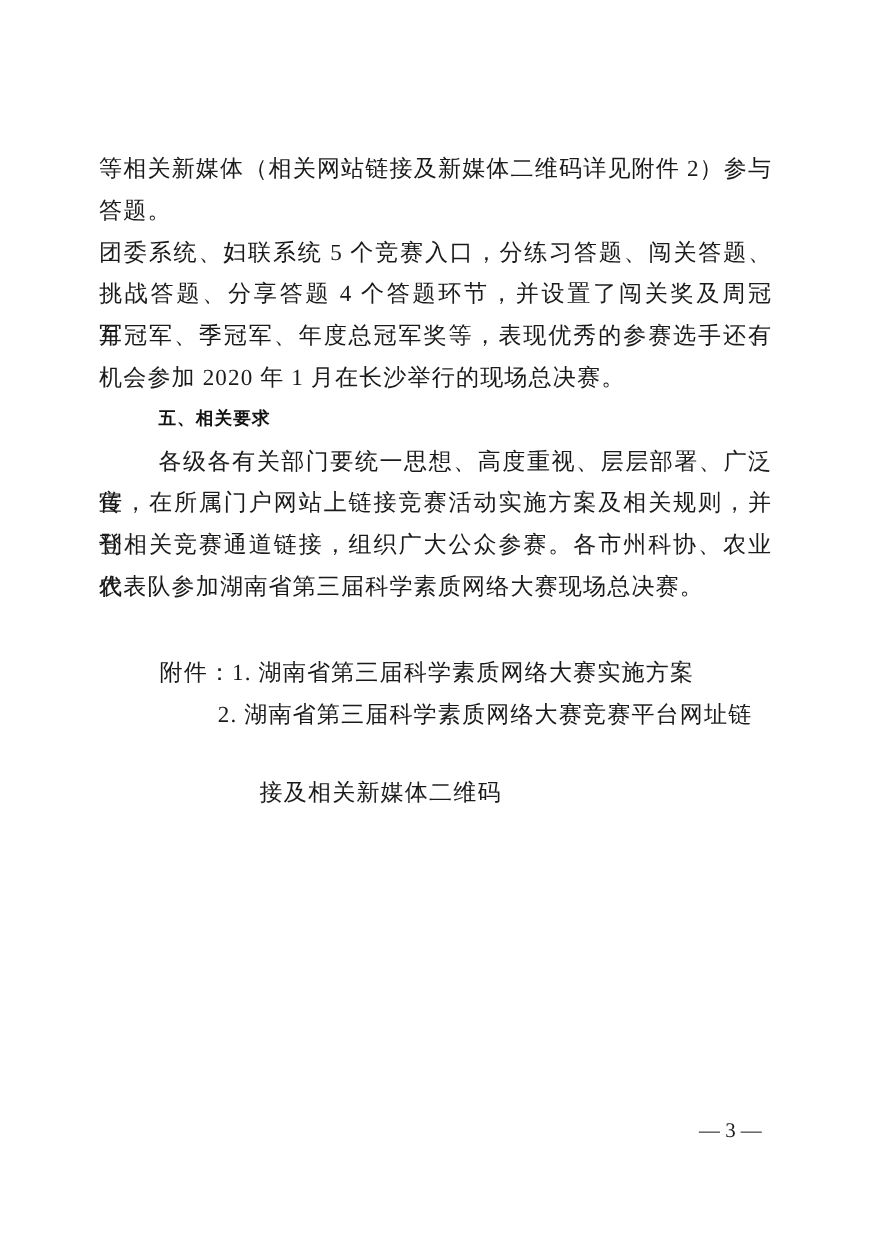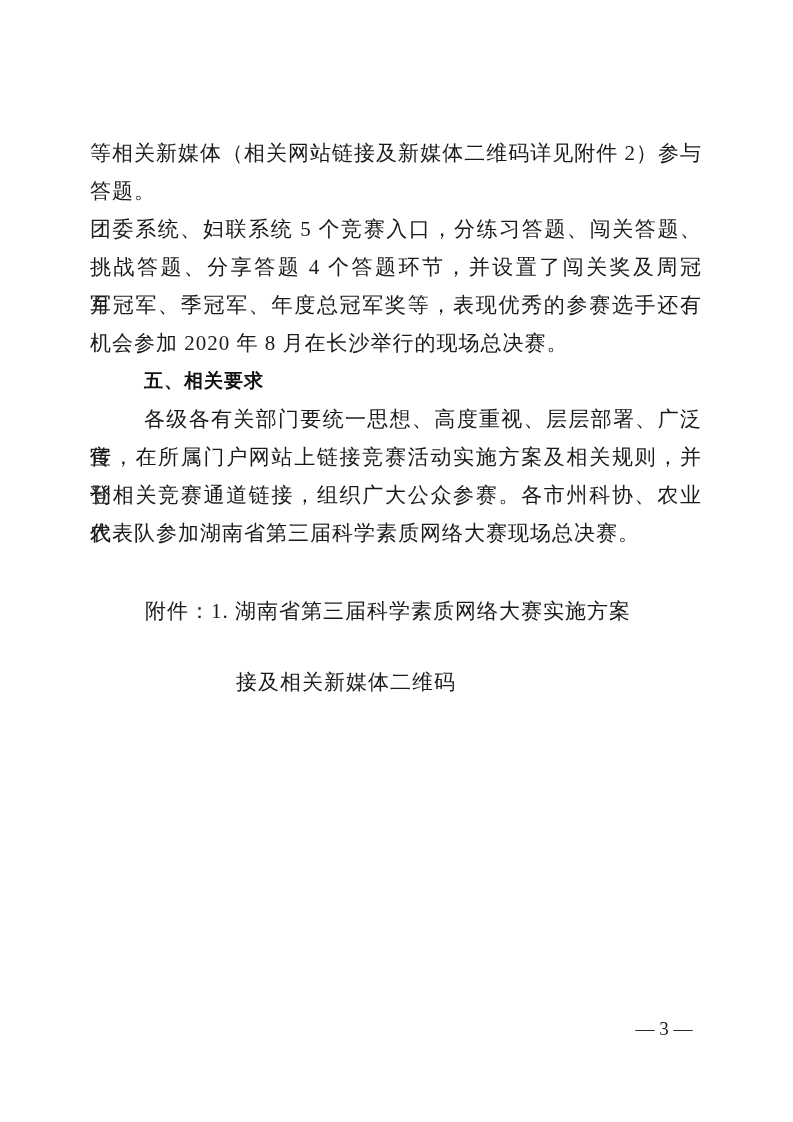--- a/index.html
+++ b/index.html
@@ -33,21 +33,21 @@
     white-space: normal;
     text-align: justify;
     text-align-last: justify;
   }
   .ind {
     text-indent: 54px;
   }
   .heading {
     font-family: "Liberation Sans", "DejaVu Sans", sans-serif;
     font-weight: bold;
-    font-size: 19px;
+    font-size: 16px;
     color: #111111;
   }
   .att-1 { padding-left: 55px; }
   .att-2 { padding-left: 108px; }
   .att-3 { padding-left: 146px; margin-top: 33px; }
   .spacer {
     height: 40px;
   }
   .page-number {
     position: absolute;
@@ -69,31 +69,32 @@
 <div class="page">
 
   <div class="text-block">
 
     <div class="line just">等相关新媒体（相关网站链接及新媒体二维码详见附件 2）参与</div>
     <div class="line">答题。</div>
 
     <div class="line just">团委系统、妇联系统 5 个竞赛入口，分练习答题、闯关答题、</div>
     <div class="line just">挑战答题、分享答题 4 个答题环节，并设置了闯关奖及周冠军、</div>
     <div class="line just">月冠军、季冠军、年度总冠军奖等，表现优秀的参赛选手还有</div>
-    <div class="line">机会参加 2020 年 8 月在长沙举行的现场总决赛。</div>
+    <div class="line">机会参加 2020 年 1 月在长沙举行的现场总决赛。</div>
 
     <div class="line ind heading">五、相关要求</div>
 
     <div class="line just ind">各级各有关部门要统一思想、高度重视、层层部署、广泛宣</div>
     <div class="line just">传，在所属门户网站上链接竞赛活动实施方案及相关规则，并刊</div>
     <div class="line just">登相关竞赛通道链接，组织广大公众参赛。各市州科协、农业农</div>
     <div class="line">代表队参加湖南省第三届科学素质网络大赛现场总决赛。</div>
 
     <div class="spacer"></div>
 
     <div class="line att-1">附件：1. 湖南省第三届科学素质网络大赛实施方案</div>
+    <div class="line att-2">2. 湖南省第三届科学素质网络大赛竞赛平台网址链</div>
     <div class="line att-3">接及相关新媒体二维码</div>
 
   </div>
 
   <div class="page-number">— 3 —</div>
 
 </div>
 
 </body></html>

